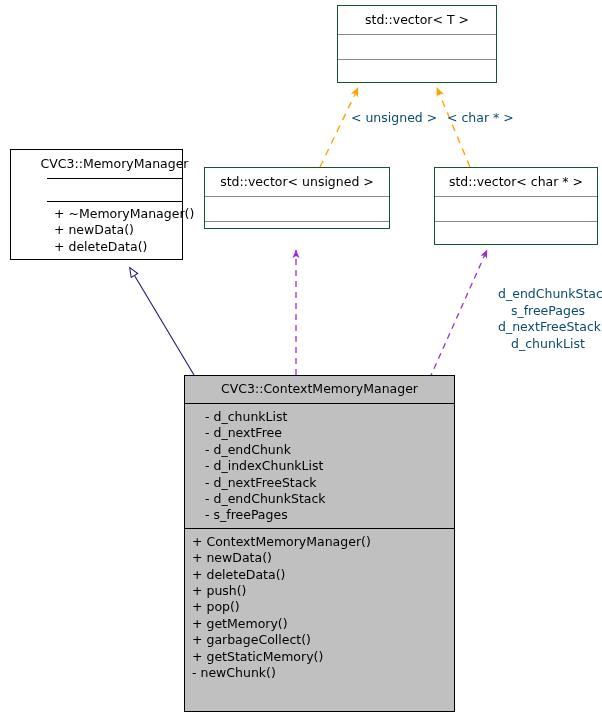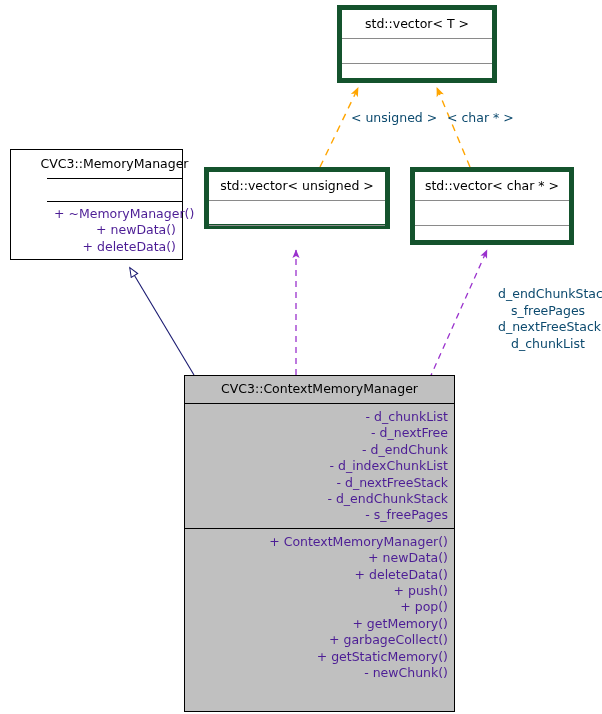--- a/index.html
+++ b/index.html
@@ -35,21 +35,21 @@
     border: 1px solid #000000;
     background: #ffffff;
     font-size: 12.5px;
     line-height: 1.0;
   }
   .uml-class.grey {
     background: #c0c0c0;
     border: 1px solid #000000;
   }
   .uml-class.thin {
-    border: 5px solid #14532d;
+    border: 1px solid #14532d;
   }
   .cls-title {
     text-align: center;
     white-space: nowrap;
     color: #000000;
     display: flex;
     align-items: center;
     justify-content: center;
     box-sizing: border-box;
   }
@@ -67,22 +67,21 @@
     padding: 4px 6px 4px 7px;
     color: #000000;
   }
   .cls-compartment.empty {
     padding: 0;
   }
   .member {
     white-space: nowrap;
     line-height: 16.4px;
     font-size: 12.5px;
-    color: #4c1d95;
-    text-align: right;
+    color: #000000;
   }
   
   .edge-label {
     position: absolute;
     font-size: 12.5px;
     color: #0c4a6e;
     white-space: nowrap;
     line-height: 16.5px;
   }
   .edge-label.centered {
@@ -161,21 +160,21 @@
   </div>
 
   <div class="uml-class thin" style="left:204px; top:167px; width:186px; height:62px;">
     <div class="cls-title" style="height:28px;">std::vector&lt; unsigned &gt;</div>
     <div class="cls-sep"></div>
     <div class="cls-compartment empty" style="height:24px;"></div>
     <div class="cls-sep"></div>
     <div class="cls-compartment empty" style="height:24px;"></div>
   </div>
 
-  <div class="uml-class thin" style="left:410px; top:167px; width:164px; height:78px;">
+  <div class="uml-class thin" style="left:434px; top:167px; width:164px; height:78px;">
     <div class="cls-title" style="height:28px;">std::vector&lt; char * &gt;</div>
     <div class="cls-sep"></div>
     <div class="cls-compartment empty" style="height:24px;"></div>
     <div class="cls-sep"></div>
     <div class="cls-compartment empty" style="height:24px;"></div>
   </div>
 
   <div class="uml-class grey" style="left:184px; top:375px; width:271px; height:337px;">
     <div class="cls-title" style="height:27px;">CVC3::ContextMemoryManager</div>
     <div class="cls-sep"></div>

